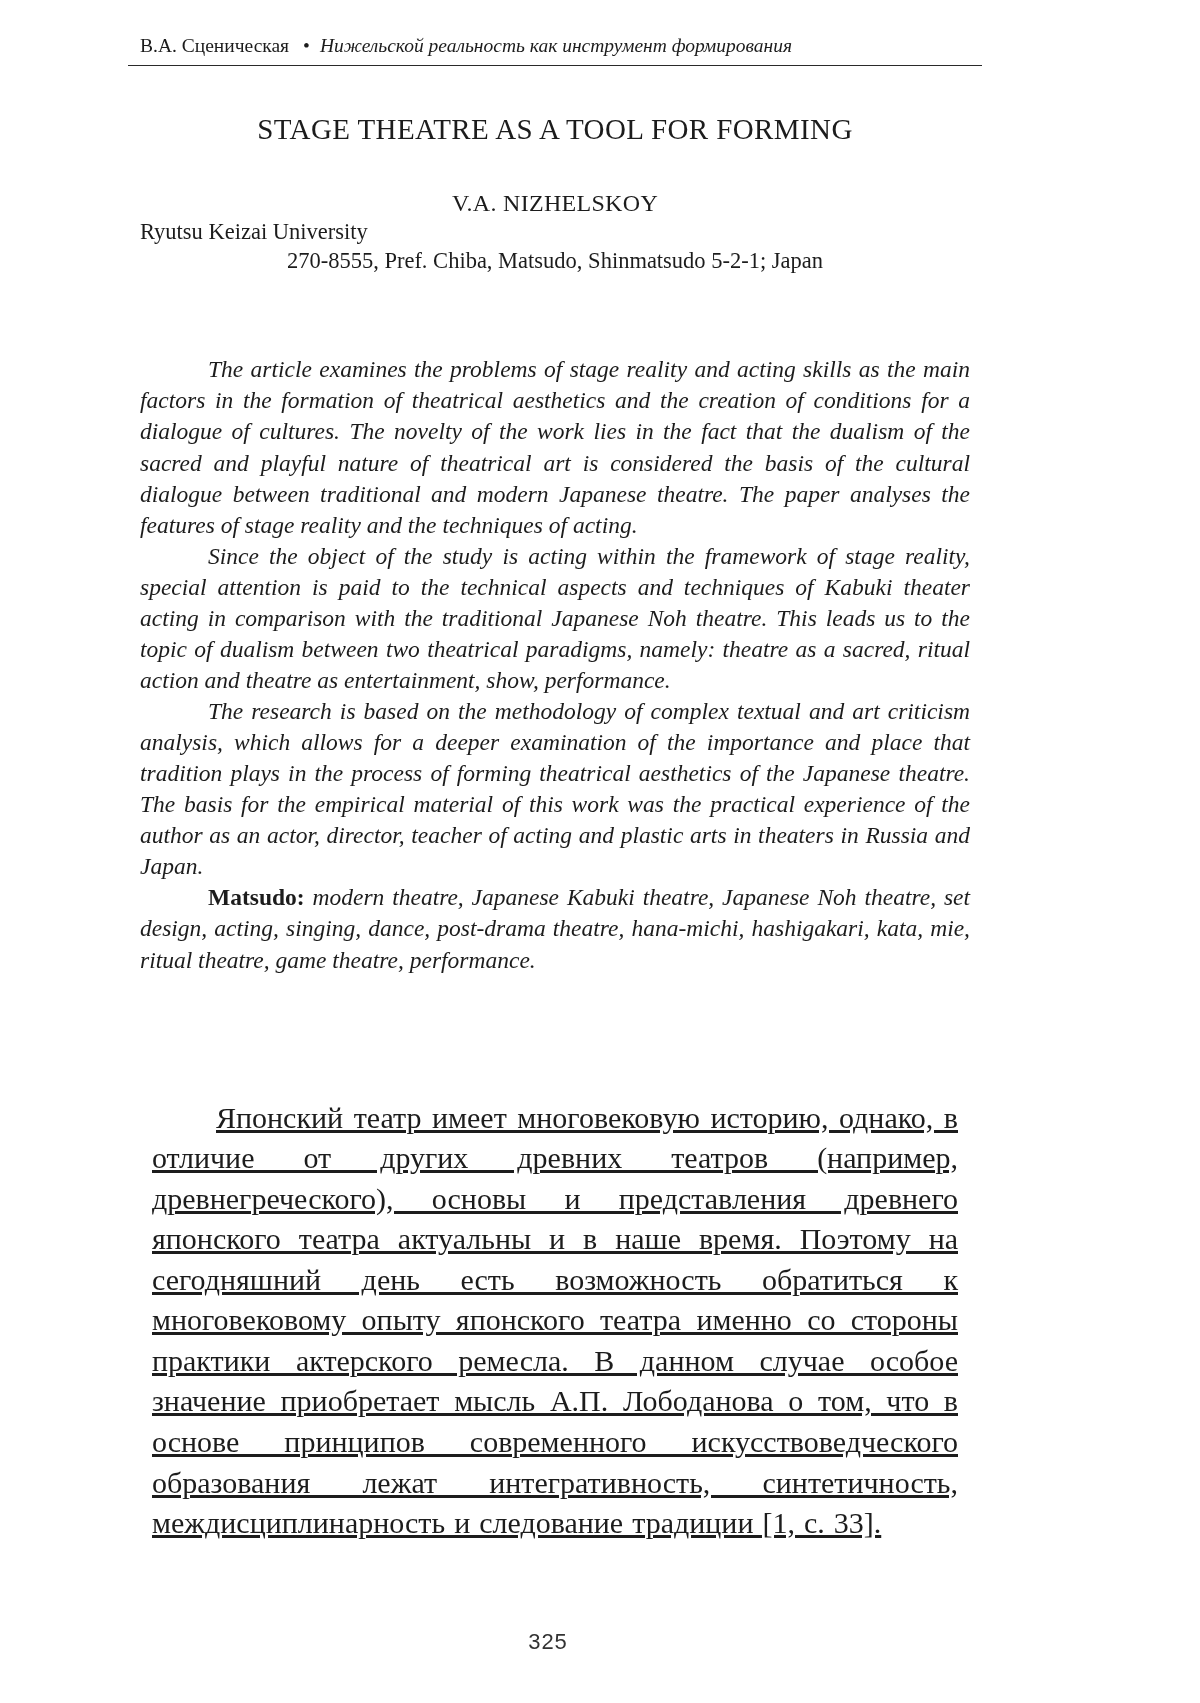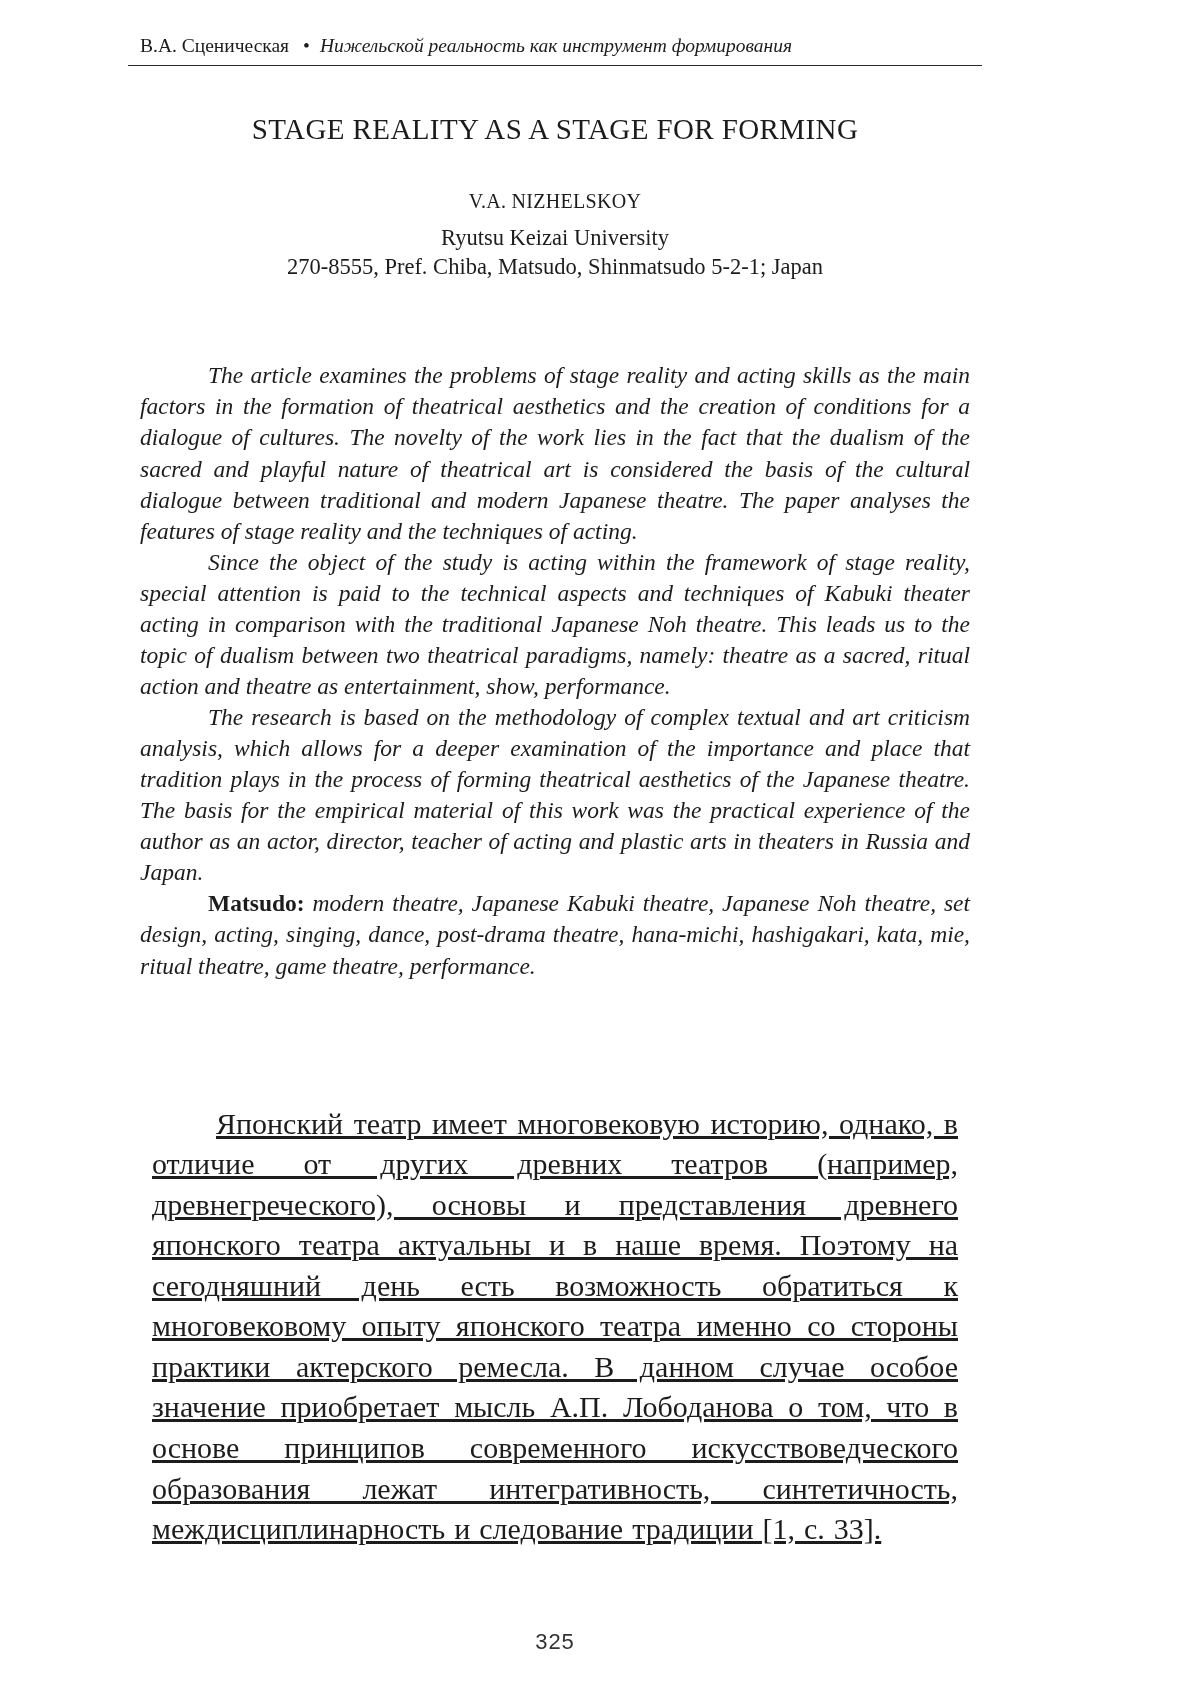--- a/index.html
+++ b/index.html
@@ -56,26 +56,26 @@
     margin-top: 46px;
     text-align: center;
     font-size: 29px;
     line-height: 1.24;
     letter-spacing: 0.4px;
     font-weight: normal;
   }
   .author-name {
     margin-top: 42px;
     text-align: center;
-    font-size: 20px;
+    font-size: 24px;
     letter-spacing: 0.3px;
   }
   .affiliation {
-    margin-top: 12px;
-    text-align: center;
+    margin-top: 2px;
+    text-align: left;
     font-size: 22.5px;
   }
   .address {
     margin-top: 3px;
     text-align: center;
     font-size: 22.5px;
   }
 
   
   .abstract {
@@ -105,21 +105,21 @@
     margin: 12px;
     text-indent: 64px;
     word-spacing: 1.5px;
     text-decoration: underline;
   }
 
   
   .page-number {
     position: absolute;
     bottom: 48px;
-    left: 140px;
+    left: 133px;
     width: 830px;
     text-align: center;
     font-size: 22px;
     letter-spacing: 1px;
     font-family: "Liberation Sans", "DejaVu Sans", sans-serif;
     color: #333;
   }
 </style>
 </head>
 <body>
@@ -127,21 +127,21 @@
 <div class="page">
 
   <header class="running-head">
     <div class="line1">
       <span class="rh-author">В.А. Сценическая</span><span class="rh-bullet">•</span><span class="rh-title">Нижельской реальность как инструмент формирования</span>
     </div>
     <hr class="head-rule">
   </header>
 
   <h1 class="article-title">
-    <span>STAGE REALITY AS A STAGE FOR FORMING</span><br>
+    <span>STAGE THEATRE AS A TOOL FOR FORMING</span><br>
   </h1>
 
   <div class="author-name">V.A. NIZHELSKOY</div>
   <div class="affiliation">Ryutsu Keizai University</div>
   <div class="address">270-8555, Pref. Chiba, Matsudo, Shinmatsudo 5-2-1; Japan</div>
 
   <section class="abstract">
     <p>The article examines the problems of stage reality and acting skills as the main factors in the formation of theatrical aesthetics and the creation of conditions for a dialogue of cultures. The novelty of the work lies in the fact that the dualism of the sacred and playful nature of theatrical art is considered the basis of the cultural dialogue between traditional and modern Japanese theatre. The paper analyses the features of stage reality and the techniques of acting.</p>
     <p>Since the object of the study is acting within the framework of stage reality, special attention is paid to the technical aspects and techniques of Kabuki theater acting in comparison with the traditional Japanese Noh theatre. This leads us to the topic of dualism between two theatrical paradigms, namely: theatre as a sacred, ritual action and theatre as entertainment, show, performance.</p>
     <p>The research is based on the methodology of complex textual and art criticism analysis, which allows for a deeper examination of the importance and place that tradition plays in the process of forming theatrical aesthetics of the Japanese theatre. The basis for the empirical material of this work was the practical experience of the author as an actor, director, teacher of acting and plastic arts in theaters in Russia and Japan.</p>

